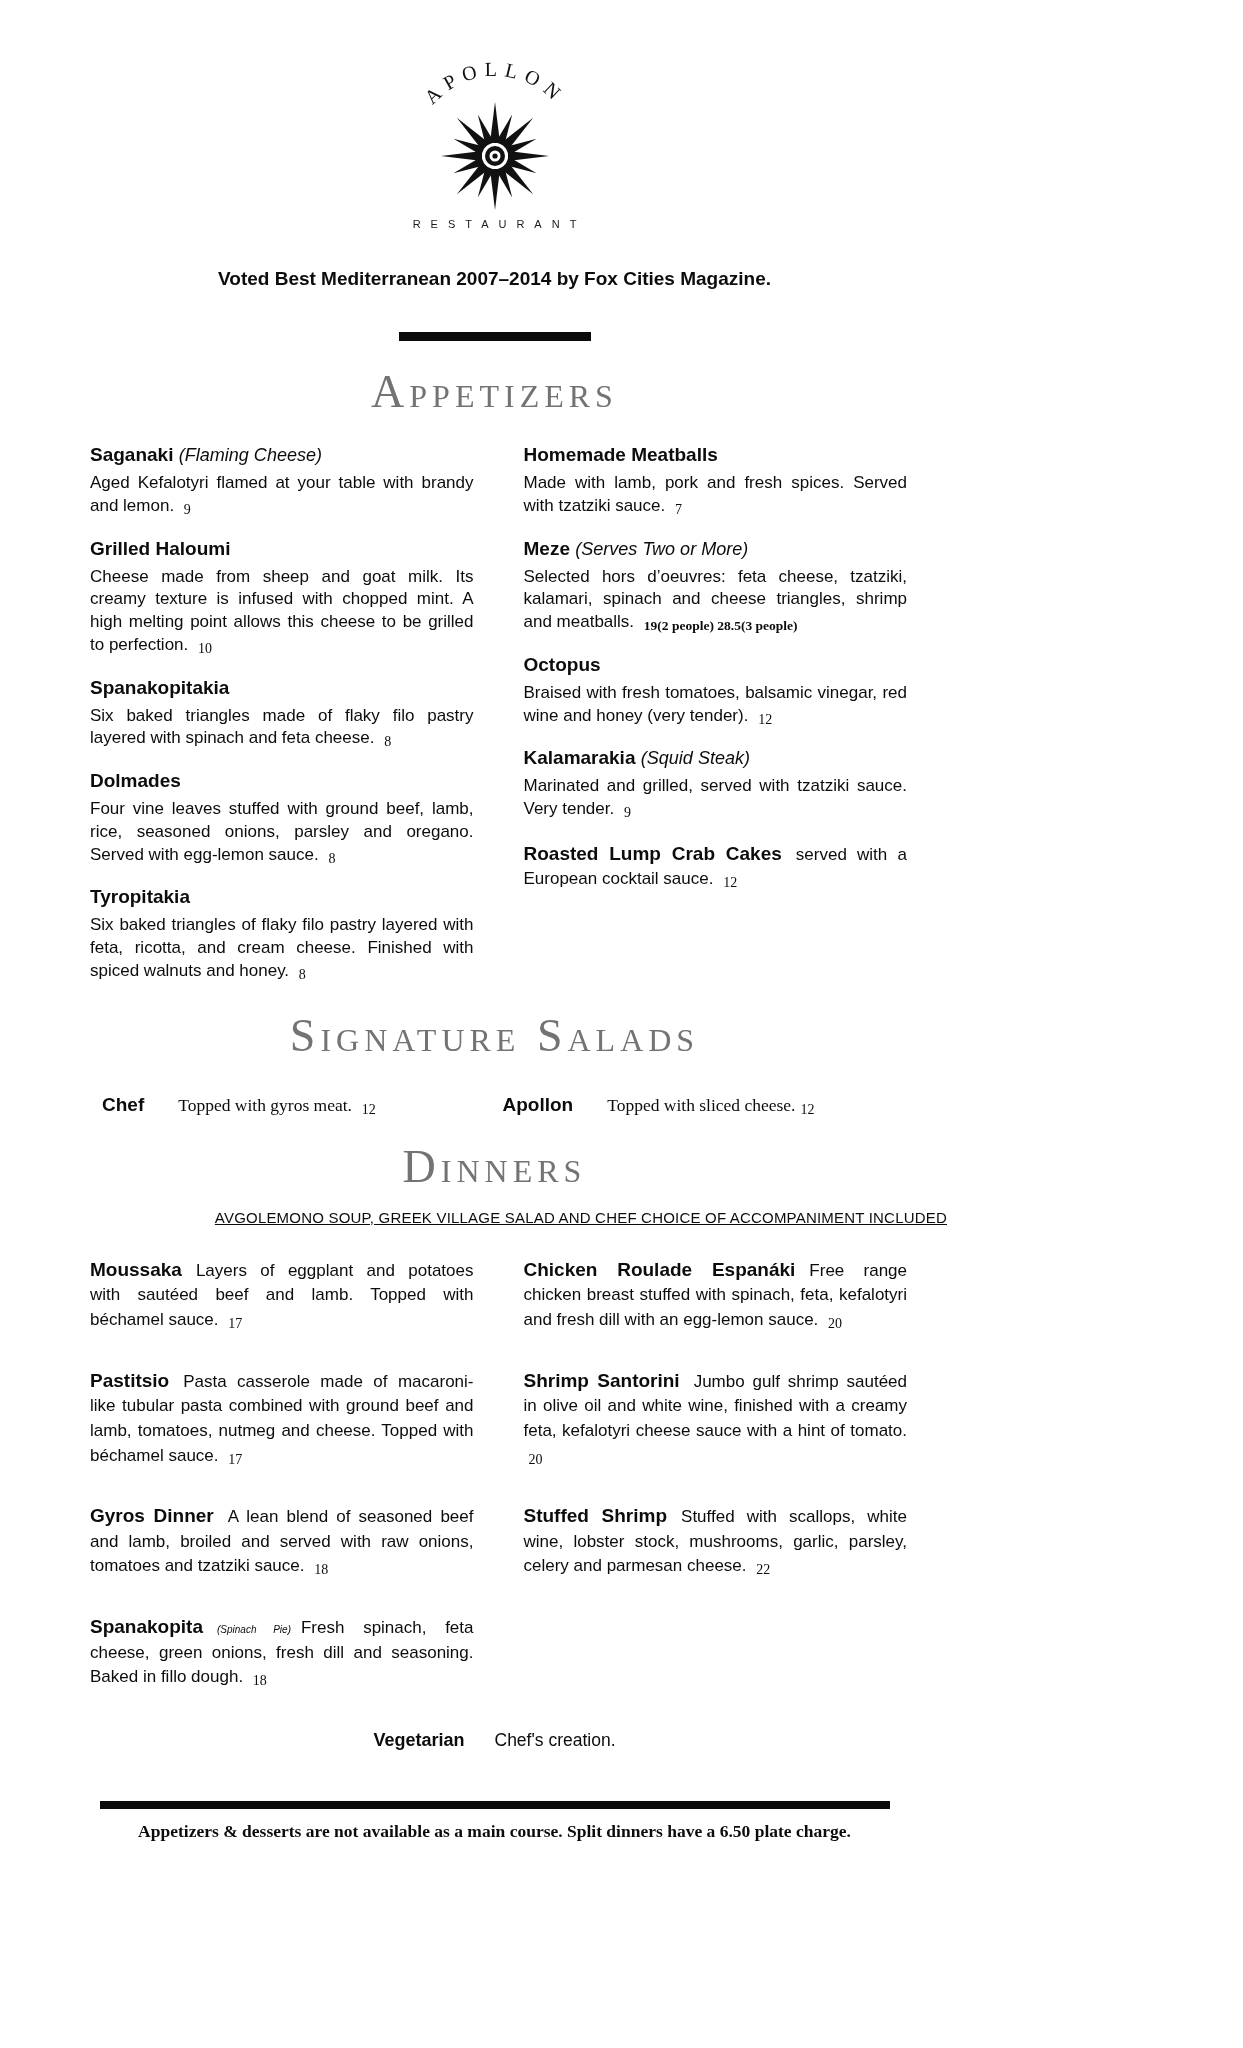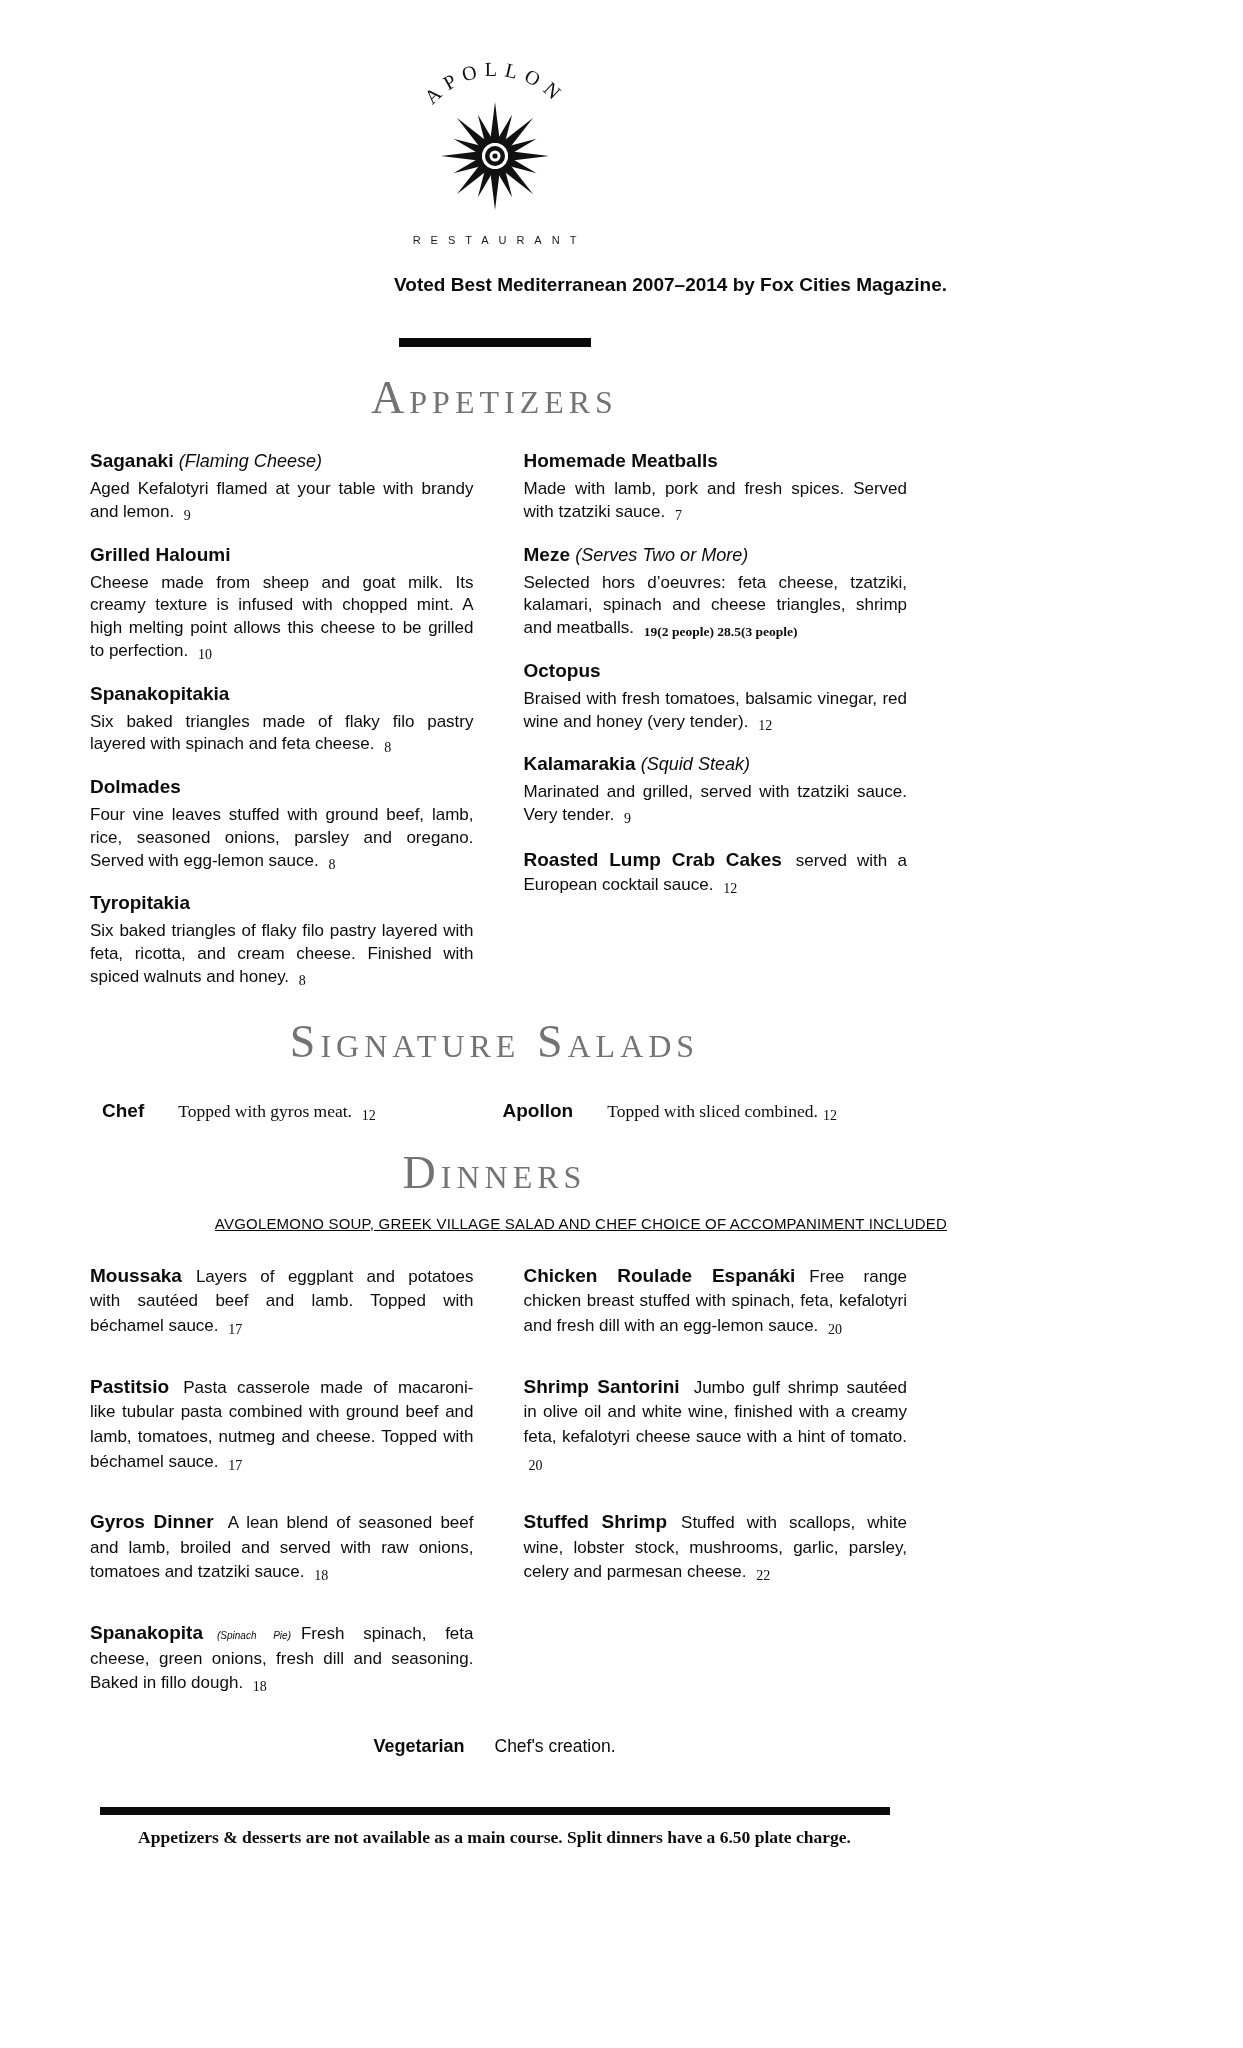--- a/index.html
+++ b/index.html
@@ -7,26 +7,26 @@
     width:1243px;height:2048px;background:#ffffff;color:#0c0c0c;
     font-family:"Liberation Sans", sans-serif;position:relative;overflow:hidden;
   }
   .page{width:905px;margin-left:42px;padding-top:50px;}
 
   
   .logo-block{text-align:center;}
   .logo-svg{display:block;margin:0 auto;}
   .arch-text{font-family:"Liberation Serif", serif;font-size:20px;letter-spacing:7px;fill:#111;}
   .logo-restaurant{
-    font-size:11px;letter-spacing:10px;text-indent:10px;margin-top:18px;color:#1a1a1a;
+    font-size:11px;letter-spacing:10px;text-indent:10px;margin-top:2px;color:#1a1a1a;
     font-family:"Liberation Sans", sans-serif;
   }
 
   
-  .tagline{text-align:right;font-weight:bold;font-size:19px;margin:28px 0 0;}
+  .tagline{text-align:center;font-weight:bold;font-size:19px;margin:38px 0 0;}
   .bar-small{width:192px;height:9px;background:#0b0b0b;margin:42px auto 0;}
   .bar-footer{width:790px;height:8px;background:#0b0b0b;margin:50px auto 0;}
 
   .section-title{
     text-align:center;font-family:"Liberation Serif", serif;font-variant:small-caps;
     font-weight:normal;font-size:46px;letter-spacing:5px;margin:24px 0 0;color:#737373;
   }
 
   
   .columns{
@@ -173,21 +173,21 @@
     </div>
   </section>
 
   <h1 class="section-title salads-title">Signature Salads</h1>
 
   <section class="columns salads">
     <div class="salad-item indented">
       <strong class="salad-name">Chef</strong><span class="salad-desc">Topped with gyros meat.</span> <span class="price">12</span>
     </div>
     <div class="salad-item">
-      <strong class="salad-name">Apollon</strong><span class="salad-desc">Topped with sliced combined.</span><span class="price">12</span>
+      <strong class="salad-name">Apollon</strong><span class="salad-desc">Topped with sliced cheese.</span><span class="price">12</span>
     </div>
   </section>
 
   <h1 class="section-title">Dinners</h1>
   <p class="dinners-note">AVGOLEMONO SOUP, GREEK VILLAGE SALAD AND CHEF CHOICE OF ACCOMPANIMENT INCLUDED</p>
 
   <section class="columns dinners">
     <div class="col">
 
       <p class="inline-item"><strong class="nm-inline">Moussaka</strong><span>Layers of eggplant and potatoes with sautéed beef and lamb. Topped with béchamel sauce.</span> <span class="price">17</span></p>

